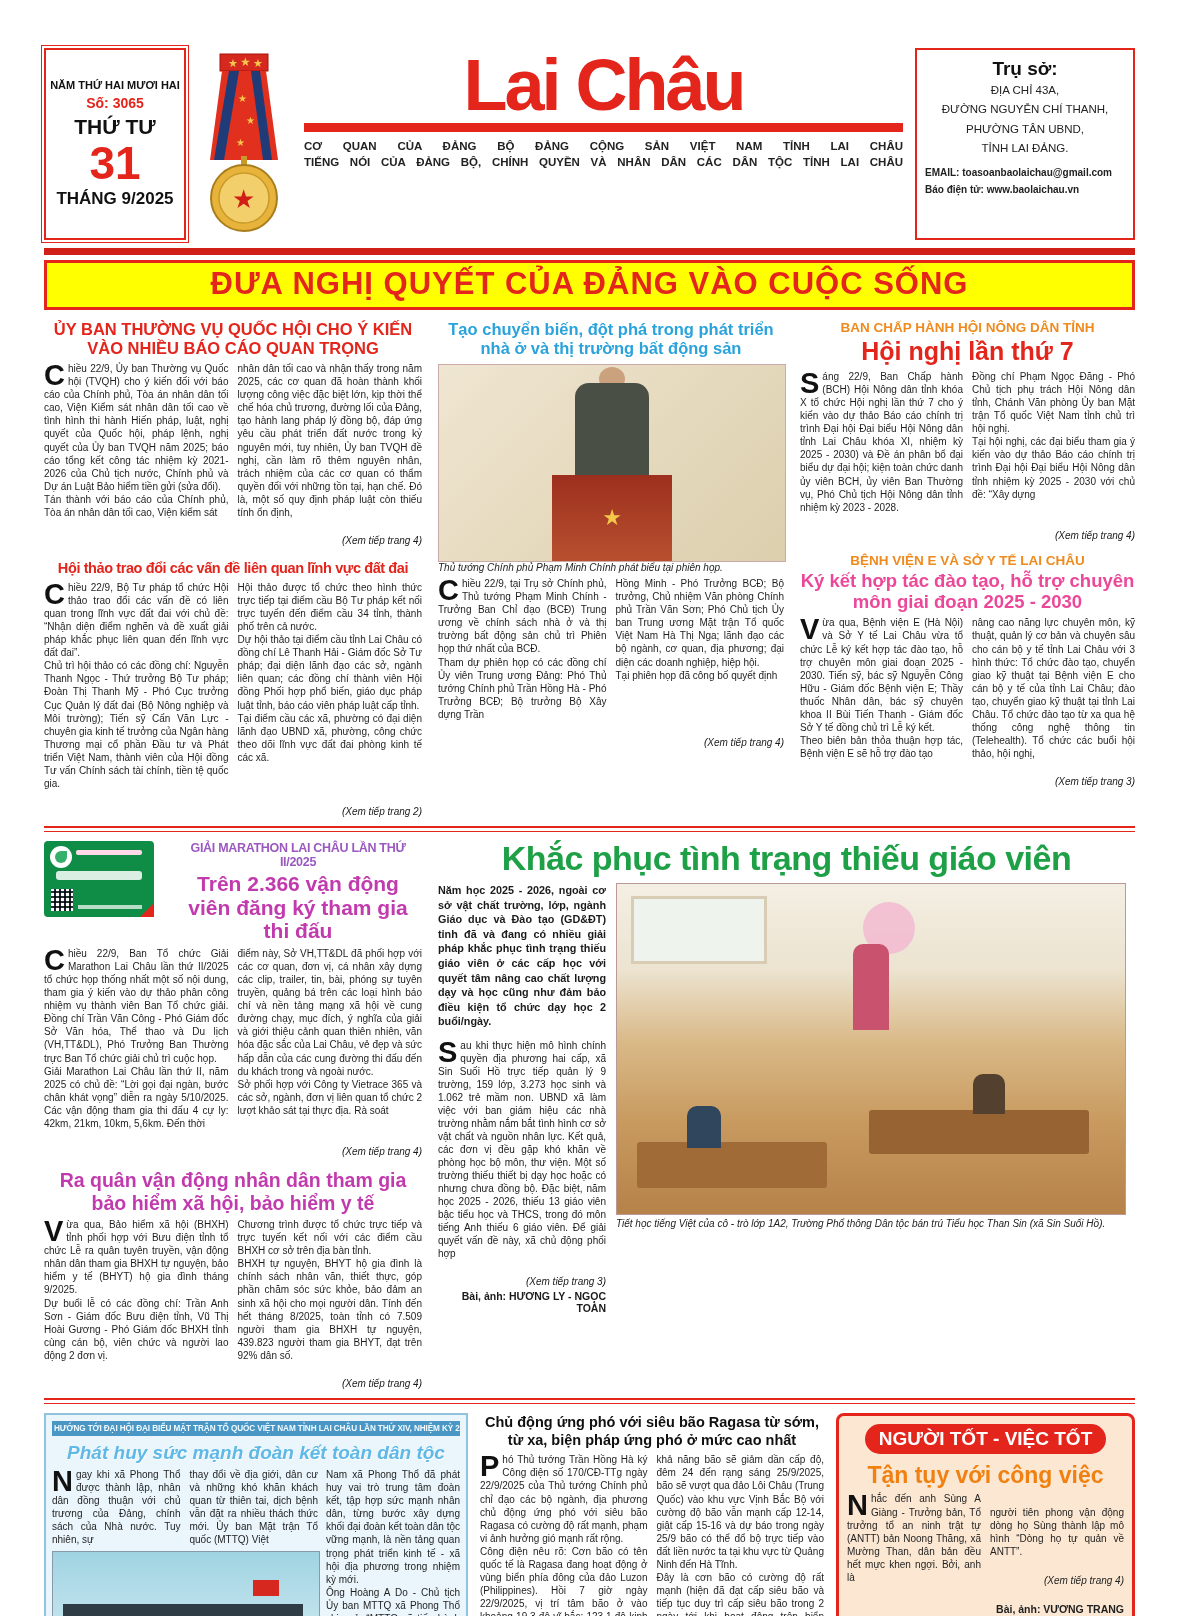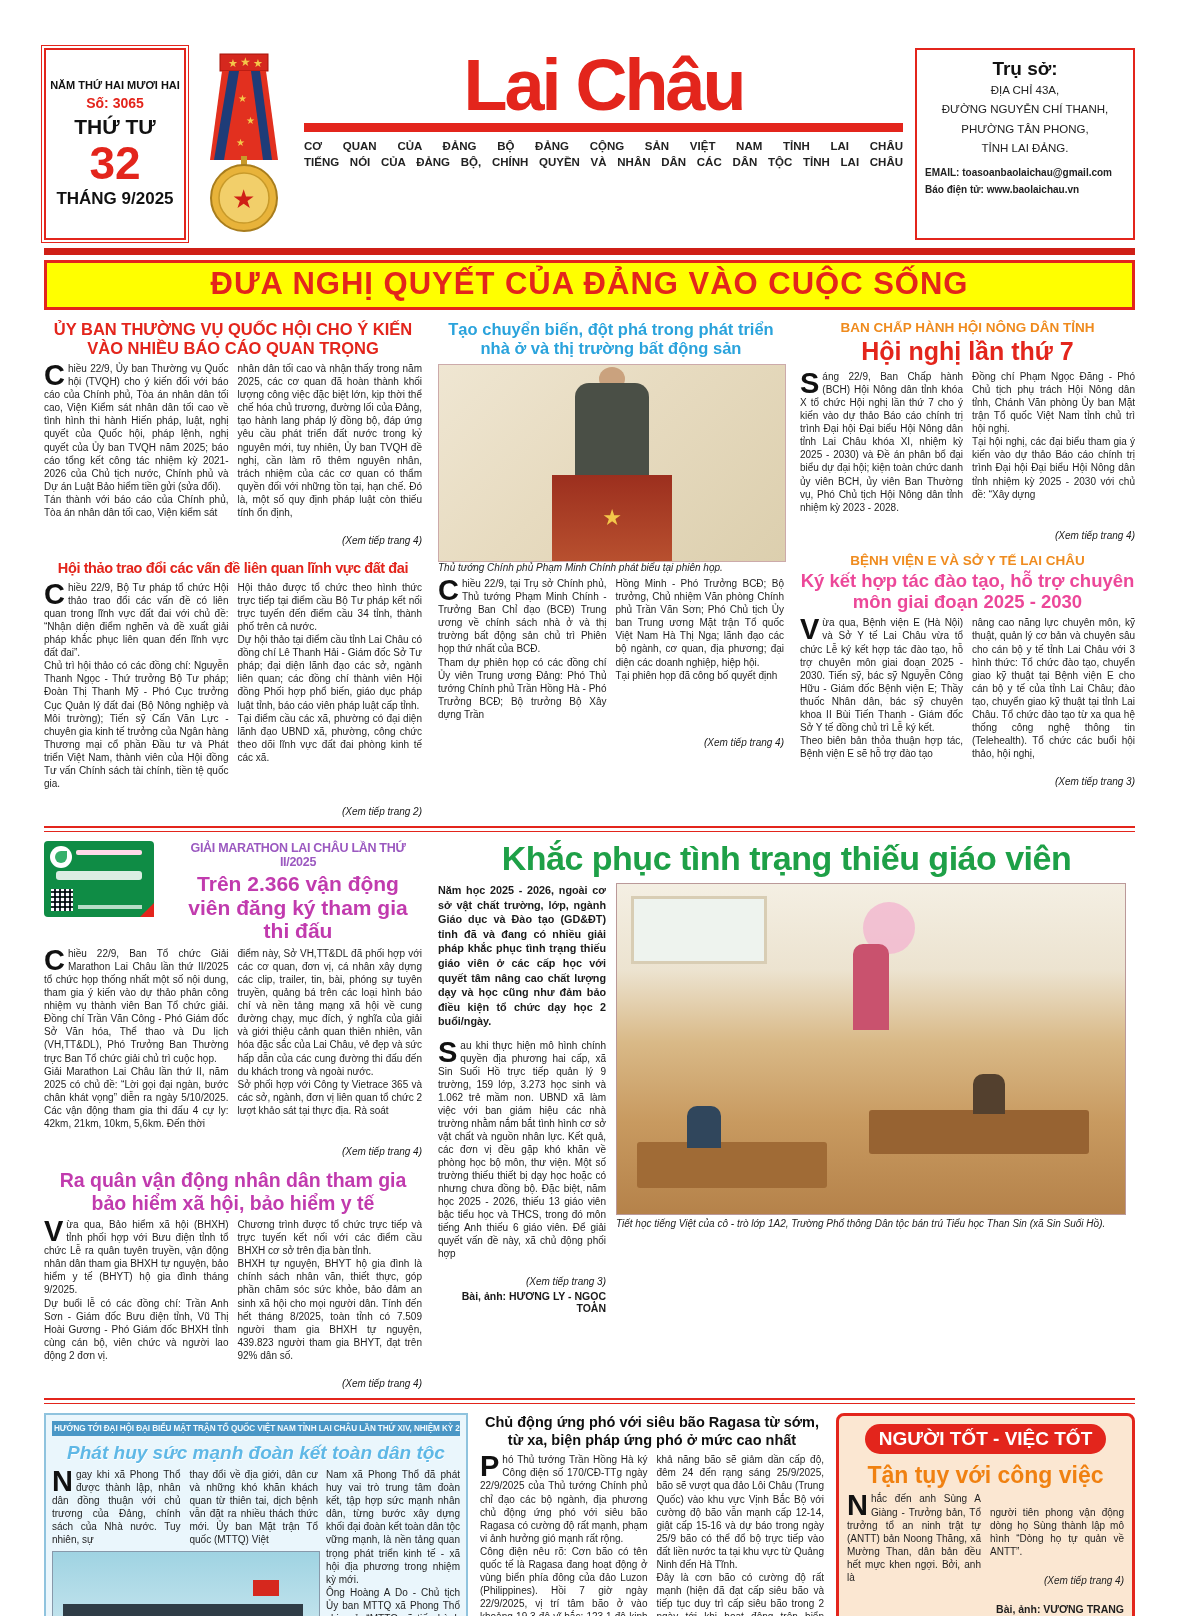--- a/index.html
+++ b/index.html
@@ -128,21 +128,21 @@
 </head>
 <body>
 
 <div class="page">
 
   <header class="mast-row">
     <div class="datebox">
       <div class="yr">NĂM THỨ HAI MƯƠI HAI</div>
       <div class="iss">Số: 3065</div>
       <div class="wd">THỨ TƯ</div>
-      <div class="dy">32</div>
+      <div class="dy">31</div>
       <div class="mo">THÁNG 9/2025</div>
     </div>
     <div class="medalwrap">
       <svg width="84" height="184" viewBox="0 0 84 184" aria-hidden="true">
         <rect x="18" y="2" width="48" height="17" fill="#d5281e" stroke="#a61309" stroke-width="1"></rect>
         <text x="26" y="15" font-size="11" fill="#f4c84a">★</text>
           <text x="38" y="14" font-size="12" fill="#f4c84a">★</text>
           <text x="51" y="15" font-size="11" fill="#f4c84a">★</text>
         <polygon points="20,19 64,19 76,108 8,108" fill="#e2301f"></polygon>
         <polygon points="27,19 37,19 22,108 12,108" fill="#1f3c78"></polygon>
@@ -159,21 +159,21 @@
     <div class="mast-center">
       <div class="mast-title">Lai Châu</div>
       <div class="mast-bar"></div>
       <div class="mast-org">CƠ QUAN CỦA ĐẢNG BỘ ĐẢNG CỘNG SẢN VIỆT NAM TỈNH LAI CHÂU</div>
       <div class="mast-org">TIẾNG NÓI CỦA ĐẢNG BỘ, CHÍNH QUYỀN VÀ NHÂN DÂN CÁC DÂN TỘC TỈNH LAI CHÂU</div>
     </div>
     <div class="officebox">
       <div class="oh">Trụ sở:</div>
       <div class="ol">ĐỊA CHỈ 43A,</div>
       <div class="ol">ĐƯỜNG NGUYỄN CHÍ THANH,</div>
-      <div class="ol">PHƯỜNG TÂN PHONG,</div>
+      <div class="ol">PHƯỜNG TÂN UBND,</div>
       <div class="ol">TỈNH LAI ĐẢNG.</div>
       <div class="oe">EMAIL: toasoanbaolaichau@gmail.com</div>
       <div class="ow">Báo điện tử: www.baolaichau.vn</div>
     </div>
   </header>
 
   <div class="top-redbar"></div>
   <div class="slogan">ĐƯA NGHỊ QUYẾT CỦA ĐẢNG VÀO CUỘC SỐNG</div>
 
   <section class="grid-top">

